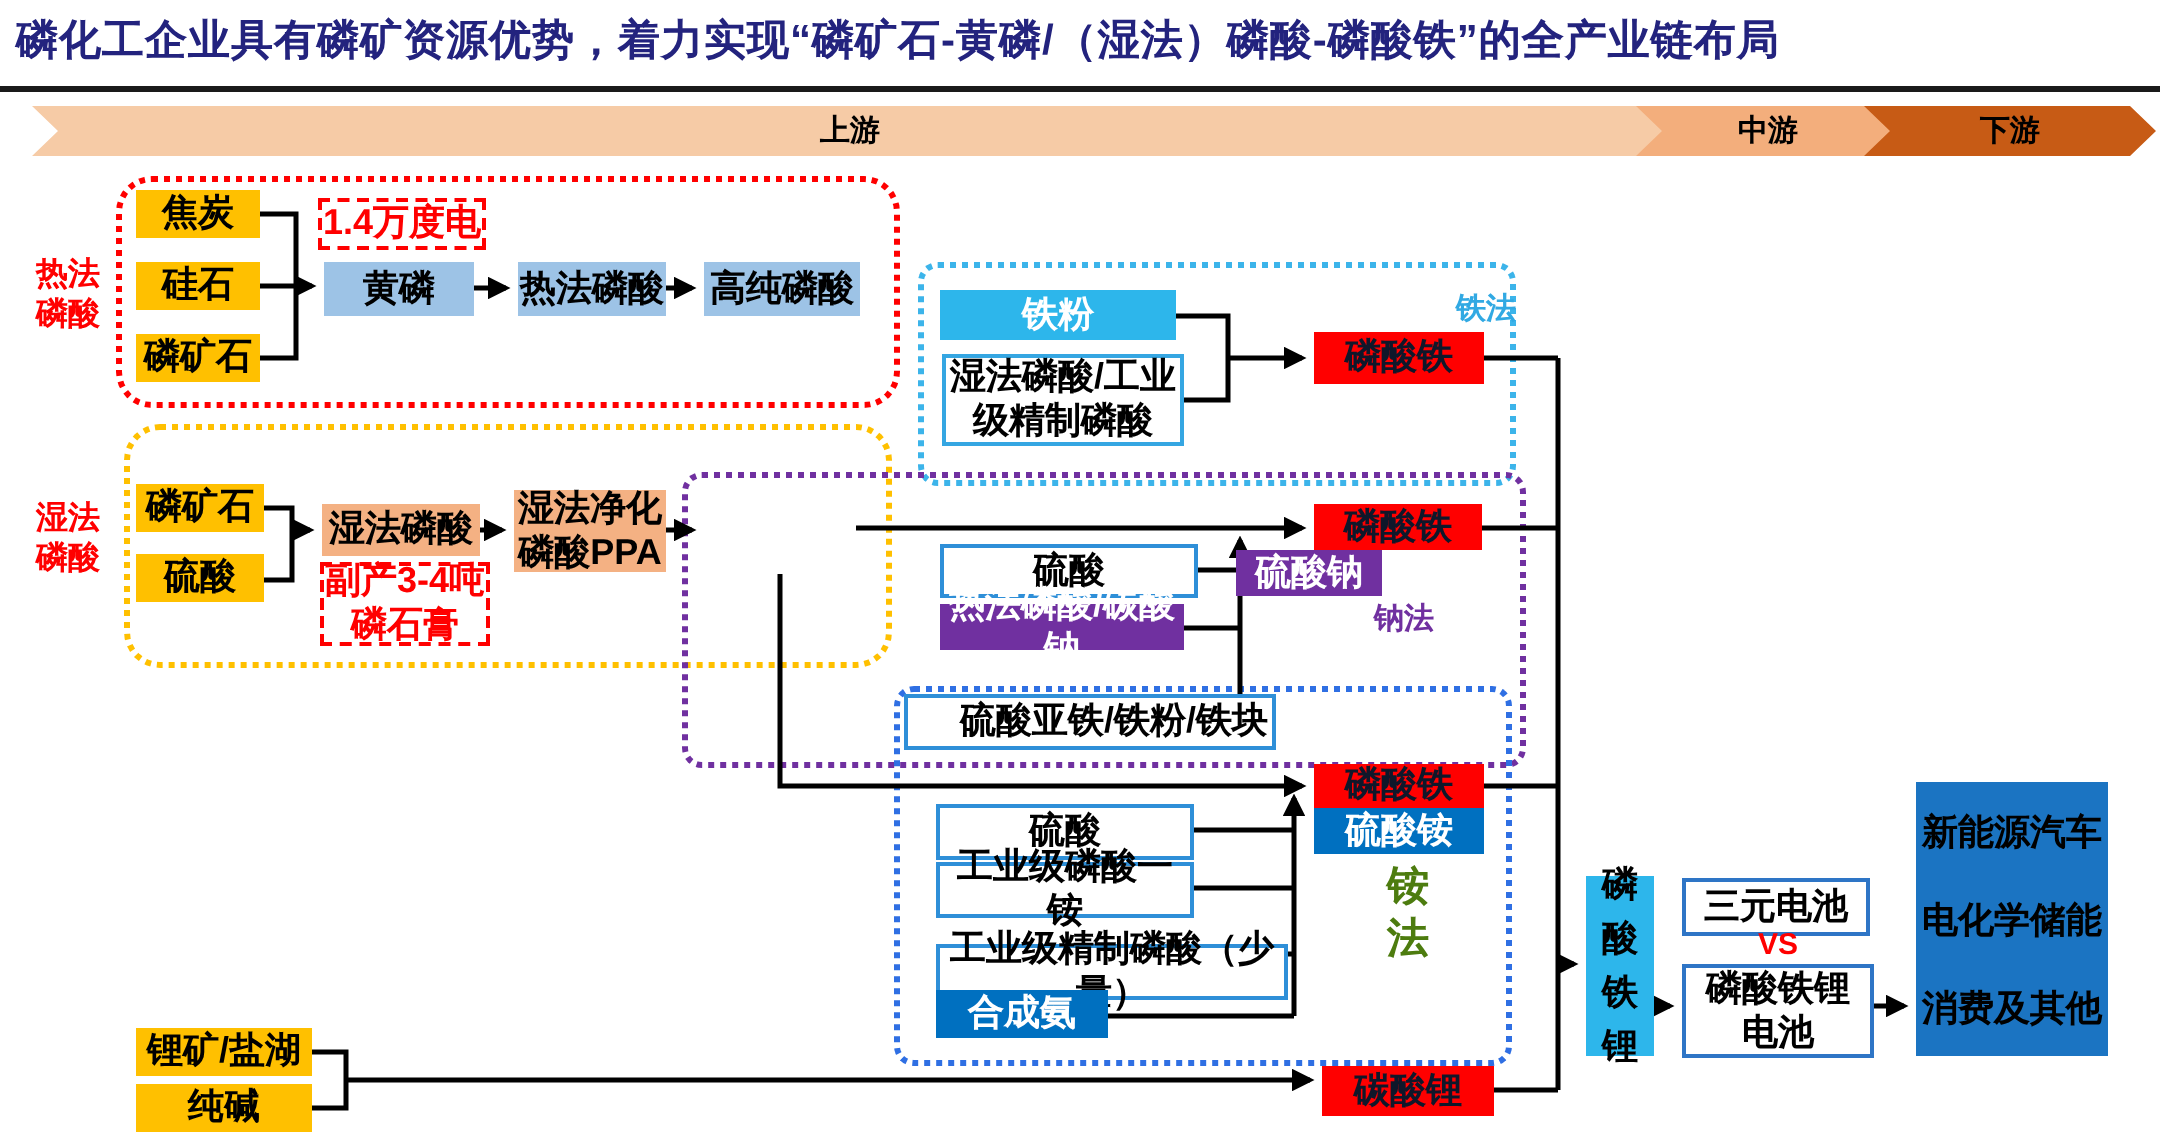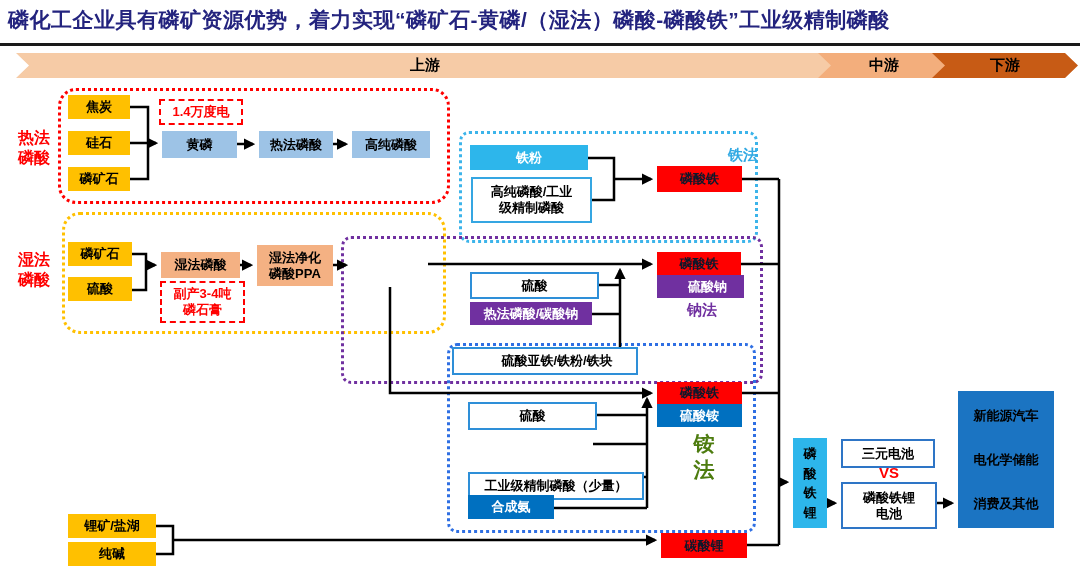--- a/index.html
+++ b/index.html
@@ -19,21 +19,21 @@
   .group{position:absolute;background:transparent;}
   #g-thermal{left:58px;top:88px;width:386px;height:110px;border:3px dotted #FF0000;border-radius:18px;}
   #g-wet{left:62px;top:212px;width:378px;height:116px;border:3px dotted #FFC000;border-radius:18px;}
   #g-iron{left:459px;top:131px;width:293px;height:106px;border:3px dotted #3CB4EA;border-radius:10px;}
   #g-sodium{left:341px;top:236px;width:416px;height:142px;border:3px dotted #7030A0;border-radius:10px;}
   #g-ammonium{left:447px;top:343px;width:303px;height:184px;border:3px dotted #2F6FE3;border-radius:10px;}
   
   #wires{position:absolute;left:0;top:0;z-index:3;}
   
   .box{position:absolute;z-index:4;display:flex;align-items:center;justify-content:center;
-       text-align:center;font-weight:bold;font-size:13px;color:#000;line-height:1.2;white-space:pre-line;}
+       text-align:center;font-weight:bold;font-size:18px;color:#000;line-height:1.2;white-space:pre-line;}
   .yellow{background:#FFC000;}
   .orange{background:#F4B183;}
   .lblue{background:#9DC3E6;}
   .cyan{background:#2DB6EB;color:#fff;}
   .red{background:#FF0000;color:#0f172a;}
   .purple{background:#7030A0;color:#fff;}
   .blue{background:#0070C0;color:#fff;}
   .wbox{background:#fff;border:2px solid #2E8FD8;}
   .note{background:#fff;border:2px dashed #FF0000;color:#FF0000;}
   .slabel{position:absolute;z-index:4;font-weight:bold;text-align:center;white-space:pre-line;line-height:1.25;}
@@ -43,21 +43,21 @@
   #lbl-ammonium{color:#4d7c0f;font-size:21px;}
   #lbl-vs{color:#FF0000;font-size:15px;}
   #box-lfp{line-height:1.5;letter-spacing:0;}
   #box-apps{background:#1B74C2;color:#000;line-height:44px;}
 </style>
 </head>
 <body>
 
 <div id="stage">
 
-  <div id="title" class="abs">磷化工企业具有磷矿资源优势，着力实现“磷矿石-黄磷/（湿法）磷酸-磷酸铁”工业级精制磷酸</div>
+  <div id="title" class="abs">磷化工企业具有磷矿资源优势，着力实现“磷矿石-黄磷/（湿法）磷酸-磷酸铁”的全产业链布局</div>
   <div id="title-rule" class="abs"></div>
 
   <div id="chev-up" class="abs chev">
     <span>上游</span>
   </div>
   <div id="chev-mid" class="abs chev">
     <span>中游</span>
   </div>
   <div id="chev-down" class="abs chev">
     <span>下游</span>
@@ -127,33 +127,34 @@
   <div class="box yellow" style="left:68px;top:242px;width:64px;height:24px;">磷矿石</div>
   <div class="box yellow" style="left:68px;top:277px;width:64px;height:24px;">硫酸</div>
   <div class="box orange" style="left:161px;top:252px;width:79px;height:26px;">湿法磷酸</div>
   <div class="box note" style="left:160px;top:281px;width:81px;height:38px;">副产3-4吨
 磷石膏</div>
   <div class="box orange" style="left:257px;top:245px;width:76px;height:41px;">湿法净化
 磷酸PPA</div>
 
   <div id="lbl-iron" class="slabel" style="left:684px;top:146px;width:38px;margin-left:40px;">铁法</div>
   <div class="box cyan" style="left:470px;top:145px;width:118px;height:25px;">铁粉</div>
-  <div class="box wbox" style="left:471px;top:177px;width:117px;height:42px;border-color:#35A6E2;">高纯磷酸/工业
+  <div class="box wbox" style="left:471px;top:177px;width:117px;height:42px;border-color:#35A6E2;">湿法磷酸/工业
 级精制磷酸</div>
   <div class="box red" style="left:657px;top:166px;width:85px;height:26px;">磷酸铁</div>
 
   <div id="lbl-sodium" class="slabel" style="left:682px;top:301px;width:40px;">钠法</div>
   <div class="box wbox" style="left:470px;top:272px;width:125px;height:23px;">硫酸</div>
   <div class="box purple" style="left:470px;top:302px;width:122px;height:23px;">热法磷酸/碳酸钠</div>
   <div class="box wbox" style="left:452px;top:347px;width:158px;height:24px;padding-left:24px;">硫酸亚铁/铁粉/铁块</div>
   <div class="box red" style="left:657px;top:252px;width:84px;height:23px;">磷酸铁</div>
-  <div class="box purple" style="left:657px;top:275px;width:73px;height:23px;padding-left:14px;">硫酸钠</div>
+  <div class="box purple" style="left:618px;top:275px;width:73px;height:23px;">硫酸钠</div>
 
   <div id="lbl-ammonium" class="slabel" style="left:684px;top:431px;width:40px;">铵法</div>
   <div class="box wbox" style="left:468px;top:402px;width:125px;height:24px;">硫酸</div>
+  <div class="box wbox" style="left:468px;top:431px;width:125px;height:24px;">工业级磷酸一铵</div>
   <div class="box wbox" style="left:468px;top:472px;width:172px;height:24px;">工业级精制磷酸（少量）</div>
   <div class="box blue" style="left:468px;top:495px;width:86px;height:24px;">合成氨</div>
   <div class="box red" style="left:657px;top:382px;width:85px;height:22px;">磷酸铁</div>
   <div class="box blue" style="left:657px;top:404px;width:85px;height:23px;">硫酸铵</div>
 
   <div class="box yellow" style="left:68px;top:514px;width:88px;height:24px;">锂矿/盐湖</div>
   <div class="box yellow" style="left:68px;top:542px;width:88px;height:24px;">纯碱</div>
   <div class="box red" style="left:661px;top:533px;width:86px;height:25px;">碳酸锂</div>
 
   <div id="box-lfp" class="box cyan" style="left:793px;top:438px;width:34px;height:90px;color:#000;">磷

